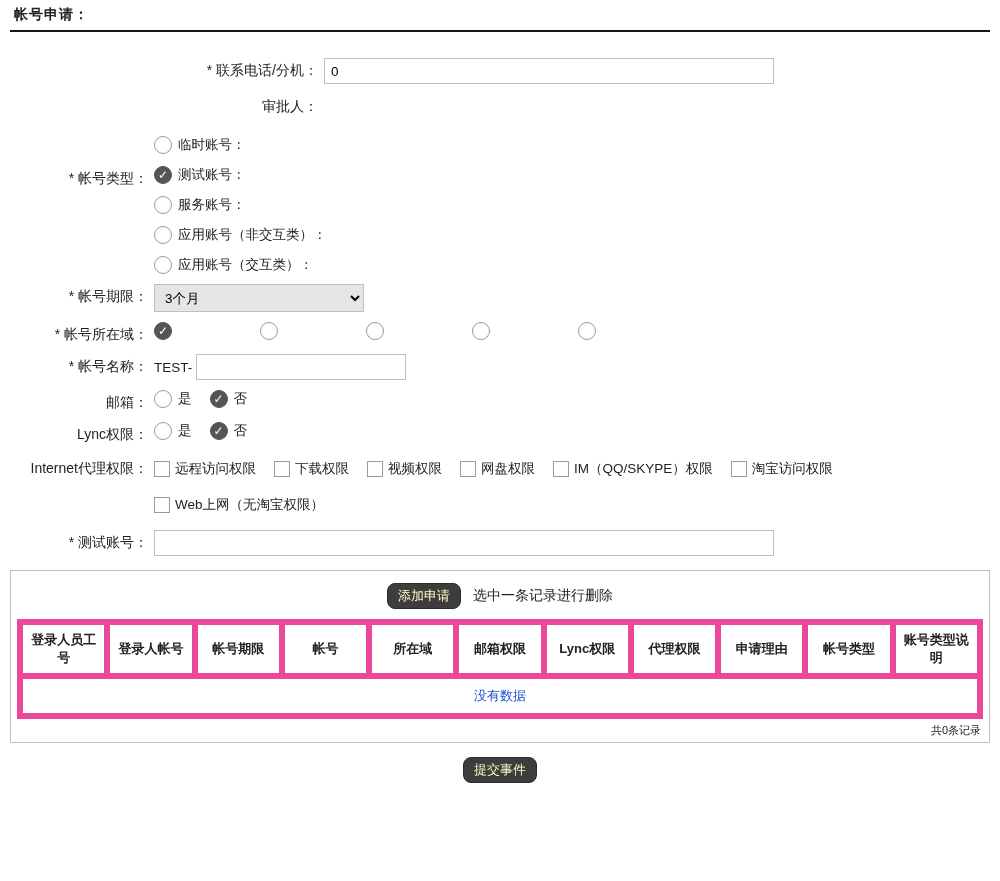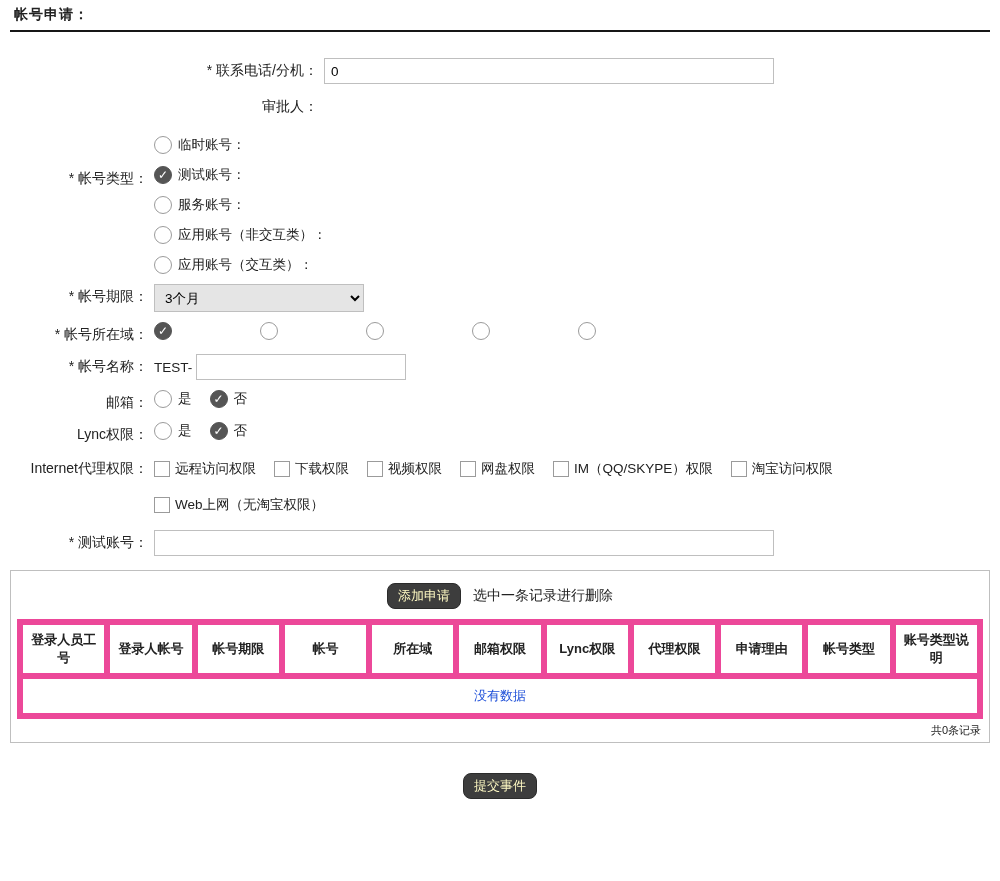--- a/index.html
+++ b/index.html
@@ -113,21 +113,21 @@
     }
     table.grid th, table.grid td {
       border: 6px solid #ec4899;
       padding: 6px 4px;
       font-size: 13px;
       text-align: center;
       font-weight: bold;
     }
     table.grid td.empty { font-weight: normal; color:#1d4ed8; padding:8px 0; }
     .count { text-align: right; font-size: 11px; margin: 4px 2px 0 0; }
-    .submit-row { text-align: center; margin-top: 30px; }
+    .submit-row { text-align: center; margin-top: 14px; }
 
     .domain-radios { display:flex; gap: 42px; }
   </style>
 </head>
 <body>
 
 <div class="title">帐号申请：</div>
 <hr class="rule">
 
 <div class="form-area">

